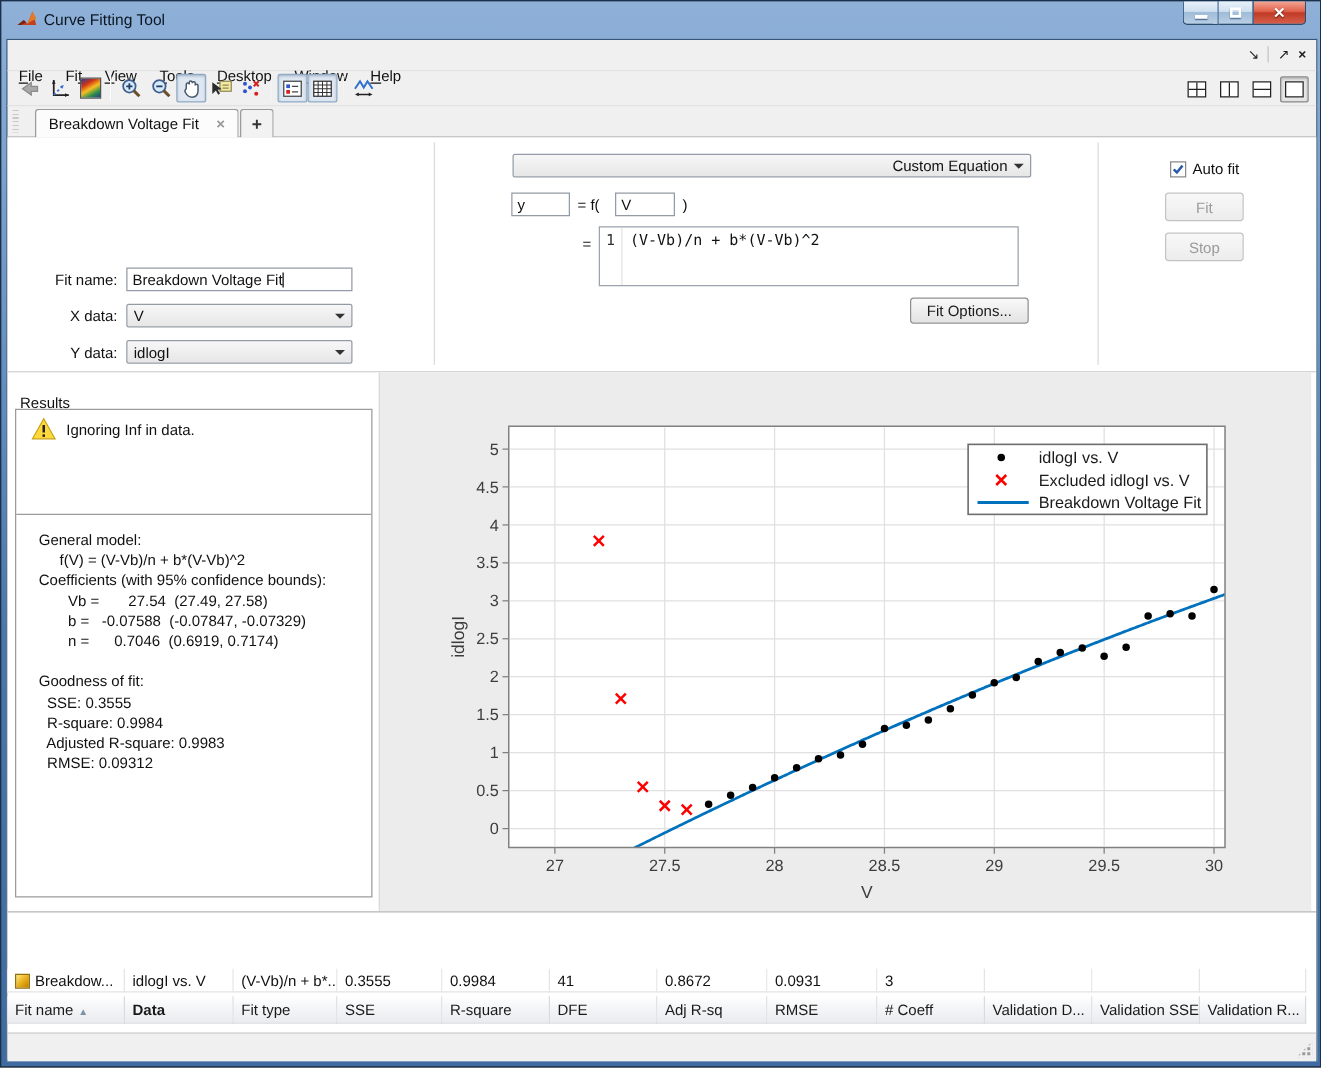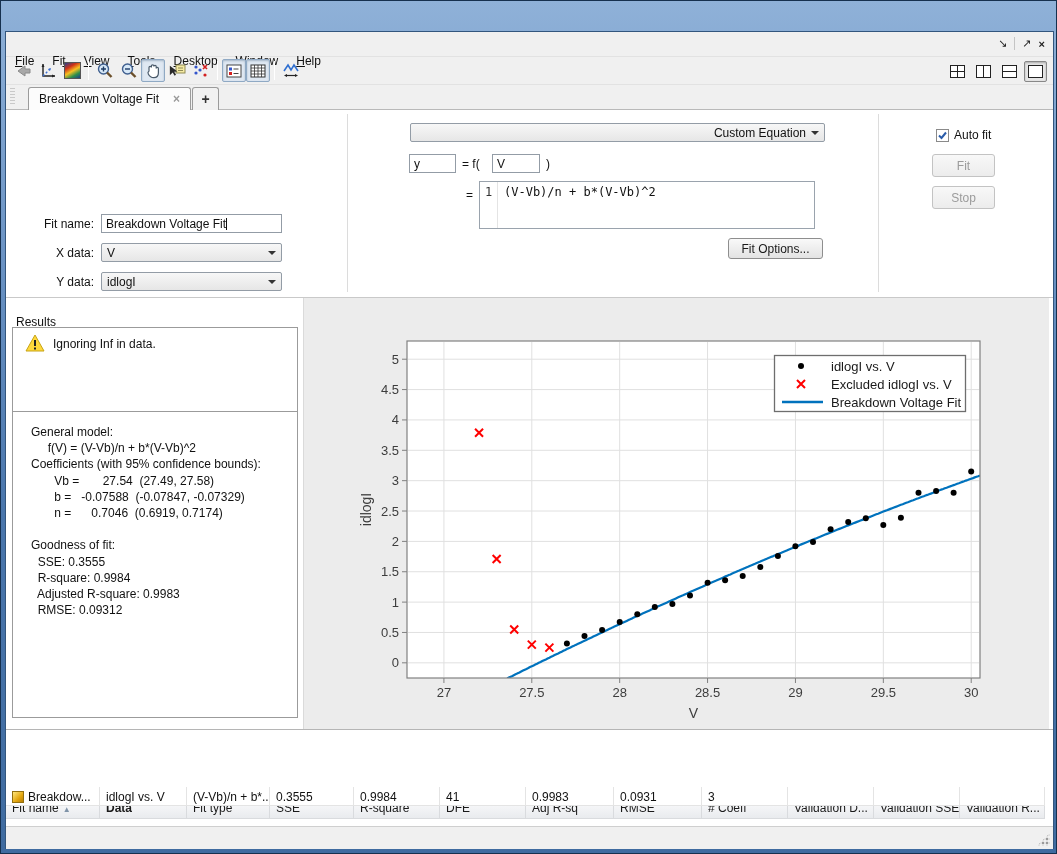--- a/index.html
+++ b/index.html
@@ -93,36 +93,57 @@
     border-bottom:1px solid #d8d8d8; }
   #tof-title { position:absolute; left:10px; top:4px; font-size:12px; color:#111; }
   #tof-collapse { position:absolute; right:12px; top:3px; width:15px; height:15px; border:1px solid #8d8d8d; border-radius:50%;
     background:#fbfbfb; display:flex; align-items:center; justify-content:center; }
   #tof-collapse span { font-size:8px; color:#444; margin-top:-1px; }
   #tof-header { position:absolute; left:0; top:23px; height:22px; display:flex; }
   .th { height:22px; border-right:1px solid #d9dbde; border-bottom:1px solid #d9dbde;
     background:linear-gradient(180deg,#ffffff,#f4f5f7 46%,#e9ebee); font-size:12px; color:#1a1a1a; padding:4px 0 0 6px;
     white-space:nowrap; overflow:hidden;margin-top:44px; }
   .sort-arrow { font-size:8px; color:#7f93a8; margin-left:4px; }
-  #tof-row { position:absolute; left:0; top:45px; height:19px; display:flex;margin-top:12px; }
+  #tof-row { position:absolute; left:0; top:45px; height:19px; display:flex; }
   .td { height:19px; border-right:1px solid #e4e4e4; border-bottom:1px solid #e4e4e4; background:#fff;
     font-size:12px; color:#111; padding:2px 0 0 6px; white-space:nowrap; overflow:hidden; display:flex; align-items:center; gap:4px; }
   .fit-swatch { display:inline-block; width:12px; height:12px; flex:none;
     background:linear-gradient(135deg,#ffe97f,#e9b importe 0); background:linear-gradient(135deg,#ffe97f,#e3a60f 60%,#b97f06); border:1px solid #93700f; }
   
   #statusbar { position:absolute; left:0; top:794px; width:100%; height:23px; background:#f0f0f0; border-top:1px solid #cfcfcf; }
   #resize-grip { position:absolute; right:3px; bottom:3px; width:13px; height:13px;
     background:radial-gradient(circle 1.5px, #9a9a9a 1.5px, transparent 1.6px) 0 0/4px 4px; clip-path:polygon(100% 0,100% 100%,0 100%); }
   text { font-family:"Liberation Sans", sans-serif; }
 </style>
 </head>
 <body>
 
 <div id="window">
 
+  <div id="titlebar">
+    <span id="matlab-icon">
+      <svg width="17" height="17" viewBox="0 0 17 17">
+        <polygon points="1,13 6,9 9,12 13,2 16,13" fill="#c3401f"></polygon>
+        <polygon points="9,12 13,2 16,8 12,10" fill="#e87722"></polygon>
+        <polygon points="1,13 6,9 8,11 4,13" fill="#7a2413"></polygon>
+      </svg>
+    </span>
+    <span id="title-text">Curve Fitting Tool</span>
+    <div id="winbtns">
+      <div class="winbtn" id="btn-min">
+          <div class="glyph-min"></div>
+        </div>
+      <div class="winbtn" id="btn-max">
+          <div class="glyph-max"></div>
+        </div>
+      <div class="winbtn" id="btn-close">
+          <div class="glyph-close">✕</div>
+        </div>
+    </div>
+  </div>
 
   <div id="client">
 
     <div id="menubar">
       <span id="menu-items"><span class="menu-item"><u>F</u>ile</span><span class="menu-item">Fi<u>t</u></span><span class="menu-item"><u>V</u>iew</span><span class="menu-item"><u>T</u>ools</span><span class="menu-item"><u>D</u>esktop</span><span class="menu-item"><u>W</u>indow</span><span class="menu-item"><u>H</u>elp</span></span>
       <div id="menubar-right">
         <span>↘</span>
         <span class="mdiv"></span>
         <span>↗</span>
         <span style="font-weight:bold;">×</span>
@@ -433,21 +454,21 @@
           <div class="td" style="width: 84px;">
             <span>0.3555</span>
           </div>
           <div class="td" style="width: 86px;">
             <span>0.9984</span>
           </div>
           <div class="td" style="width: 86px;">
             <span>41</span>
           </div>
           <div class="td" style="width: 88px;">
-            <span>0.9983</span>
+            <span>0.8672</span>
           </div>
           <div class="td" style="width: 88px;">
             <span>0.0931</span>
           </div>
           <div class="td" style="width: 86px;">
             <span>3</span>
           </div>
           <div class="td" style="width: 86px;">
             <span></span>
           </div>

